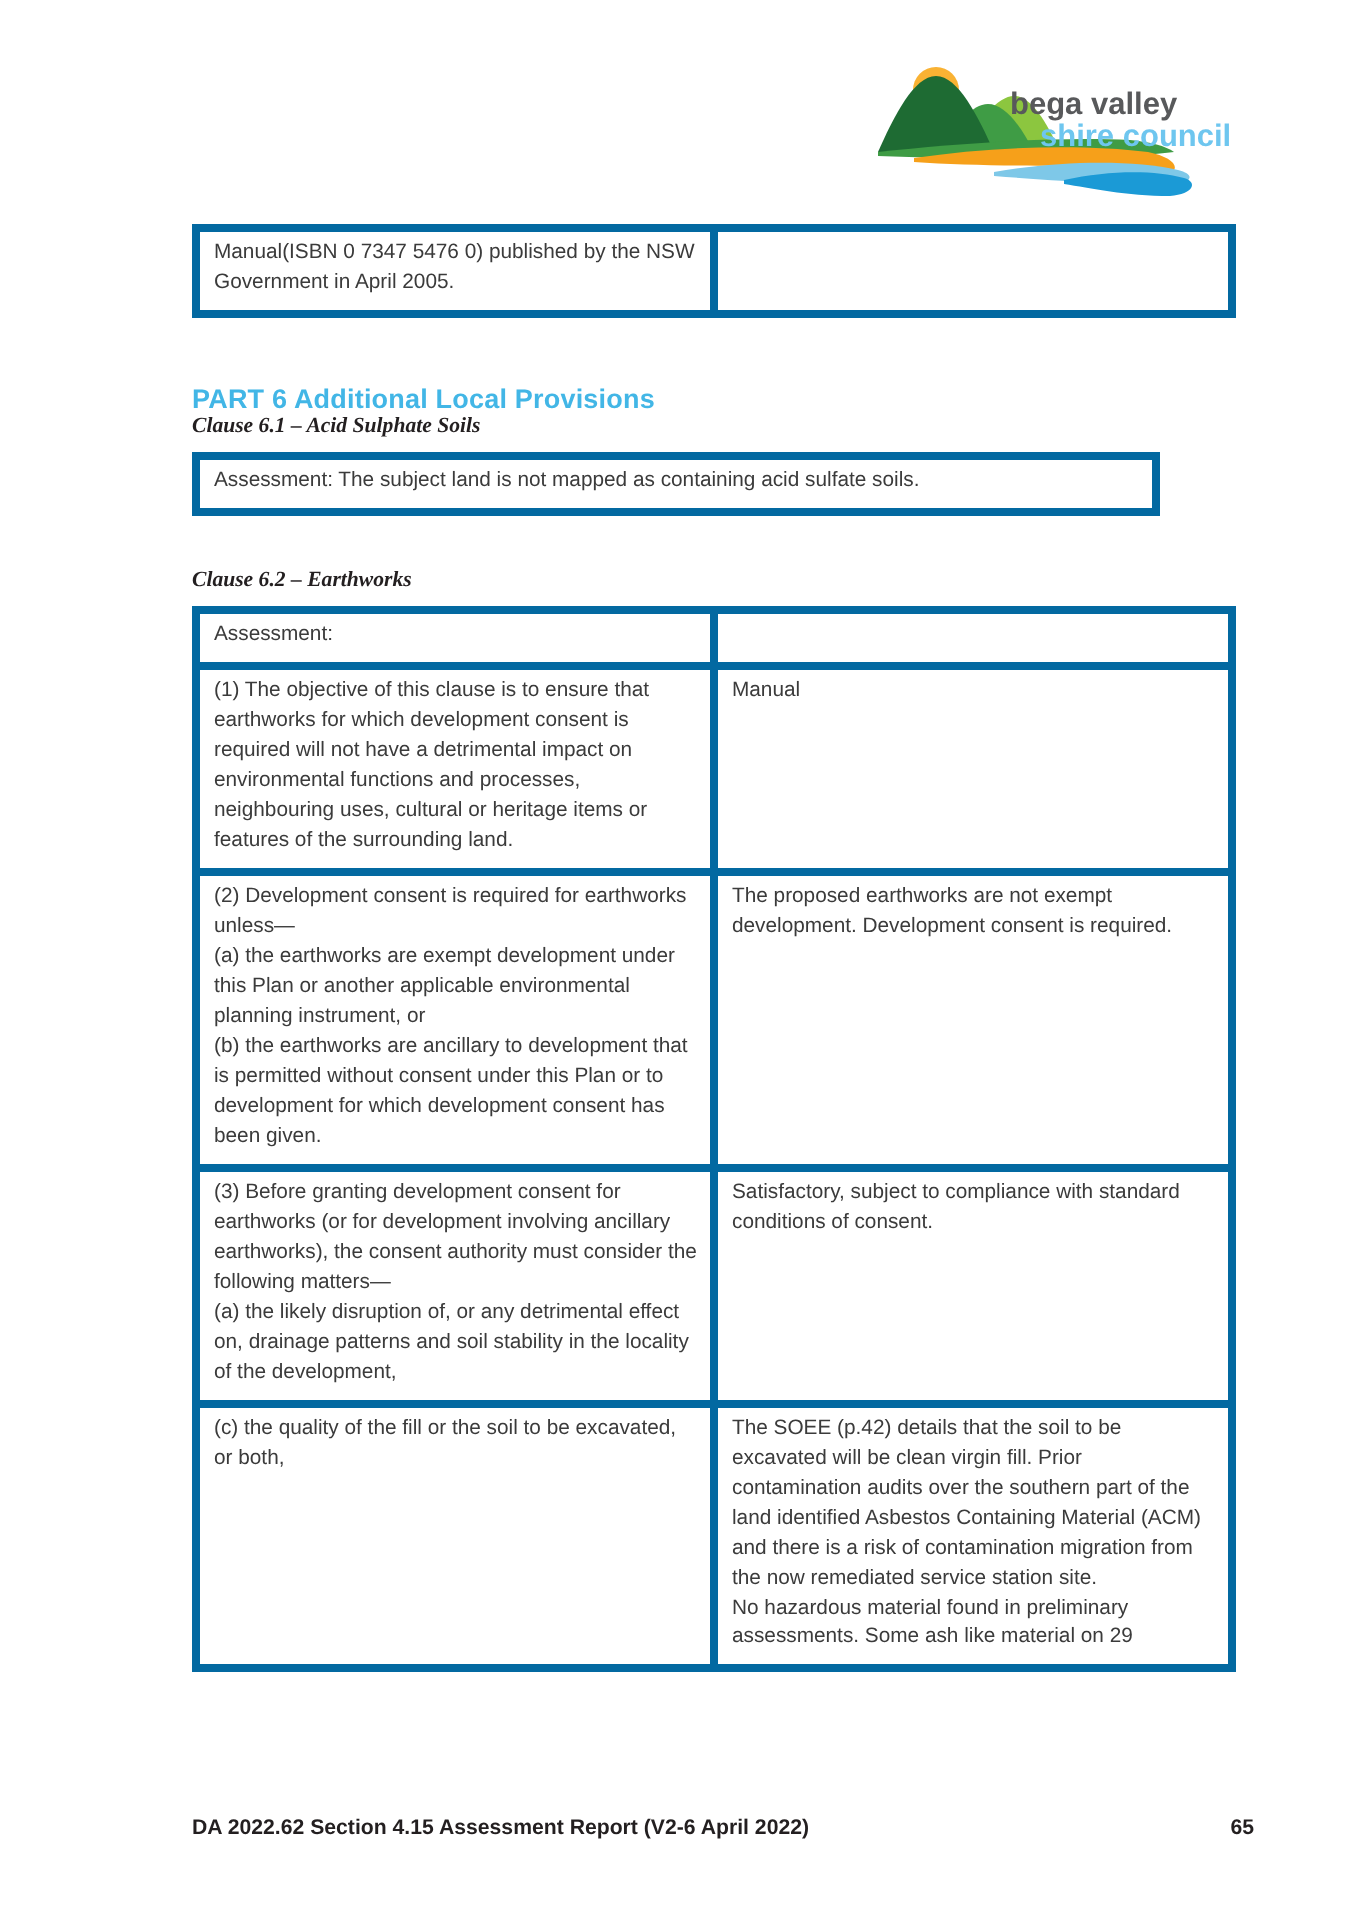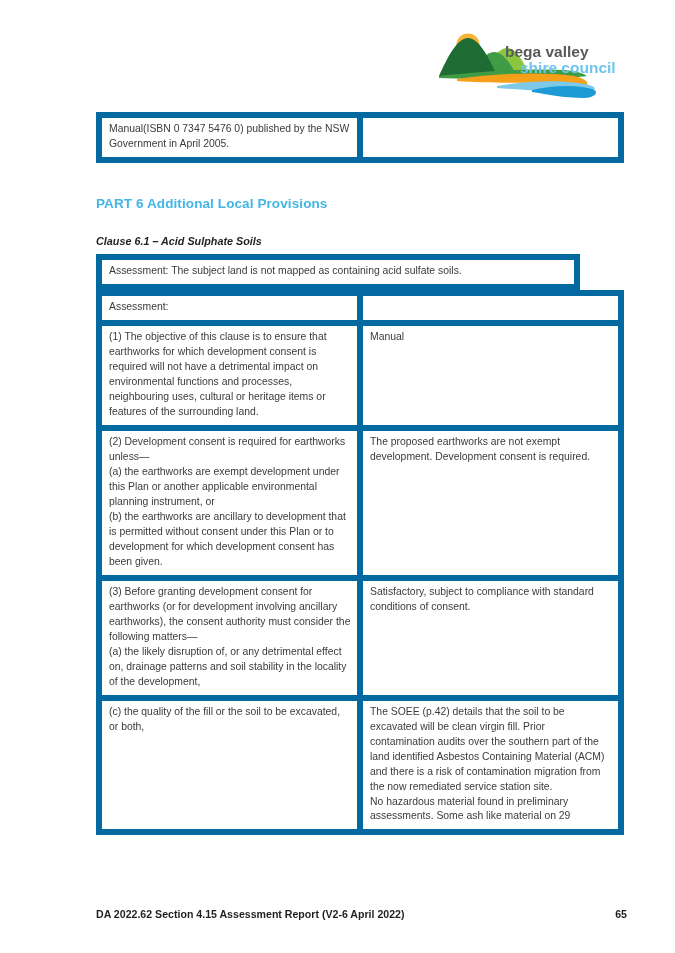--- a/index.html
+++ b/index.html
@@ -34,21 +34,21 @@
     width: 484px;
   }
 
   
   table.doc-table {
     width: 100%;
     border-collapse: collapse;
     table-layout: fixed;
   }
   table.doc-table td {
-    border: 6px solid #0369a1;
+    border: 4px solid #0369a1;
     vertical-align: top;
     padding: 4px 6px 5px 7px;
     font-size: 10.4px;
     line-height: 1.44;
     color: #3b3b3b;
     font-family: "Liberation Sans", sans-serif;
   }
   .col-left  { width: 242px; }
   .col-right { width: 242px; }
 
@@ -65,22 +65,22 @@
     font-weight: bold;
     letter-spacing: 0.1px;
     margin: 33px 0 0 0;
     font-family: "Liberation Sans", sans-serif;
   }
   .clause-heading {
     font-size: 10.8px;
     font-weight: bold;
     font-style: italic;
     color: #231f20;
-    margin: 24px 0 7px 0;
-    font-family: Liberation Sans, sans-serif;
+    margin: 0 0 7px 0;
+    font-family: Liberation Serif, serif;
   }
   .clause-heading-2 { margin-top: 26px; }
 
   
   .table-single td {
     padding-top: 5px;
     padding-bottom: 6px;
   }
 
   
@@ -148,20 +148,21 @@
   <table class="doc-table table-single">
     <tbody>
       <tr>
         <td colspan="2">
           <span class="cell-text">Assessment: The subject land is not mapped as containing acid sulfate soils.</span>
         </td>
       </tr>
     </tbody>
   </table>
 
+  <div class="clause-heading clause-heading-2">Clause 6.2 – Earthworks</div>
 
   <table class="doc-table">
     <tbody>
       <tr>
         <td class="col-left">
           <span class="cell-text">Assessment:</span>
         </td>
         <td class="col-right">
           <span class="cell-text"></span>
         </td>

